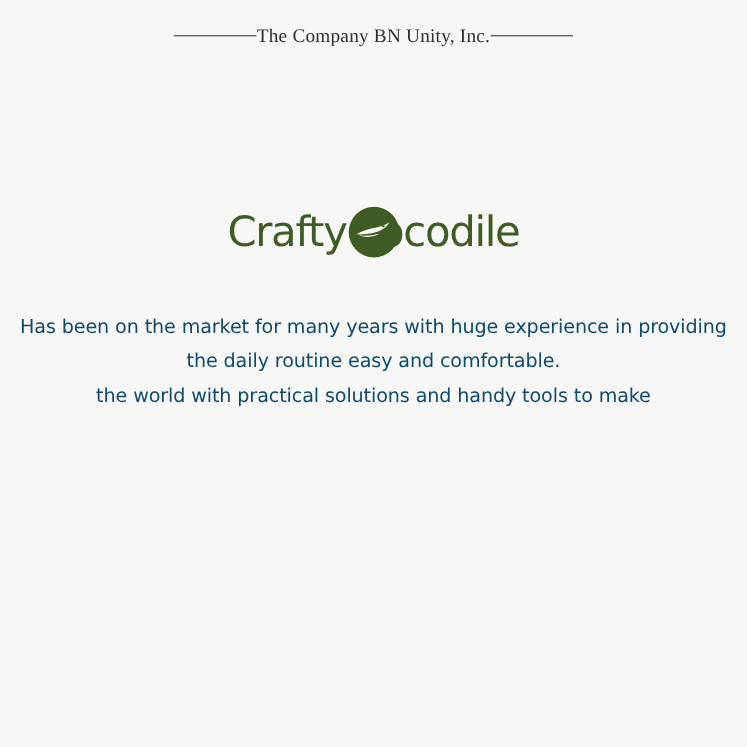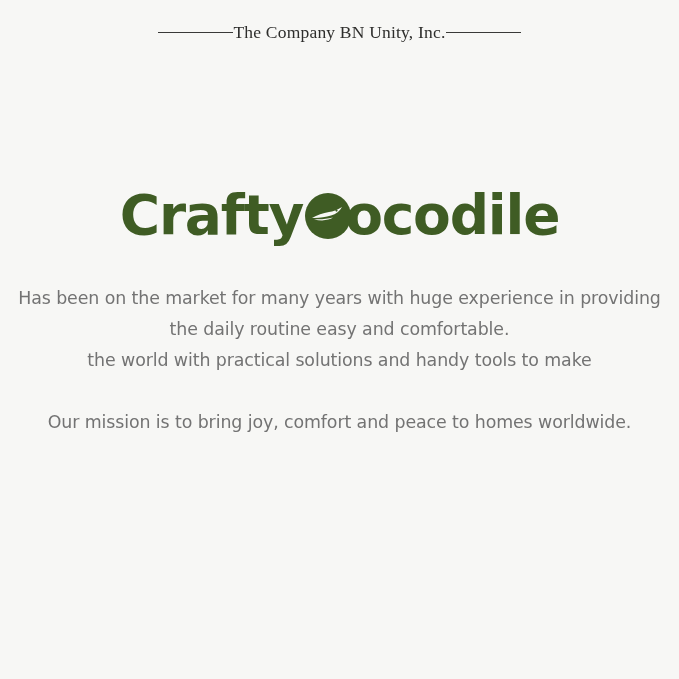--- a/index.html
+++ b/index.html
@@ -53,22 +53,22 @@
     text-align: center;
     line-height: 1;
   }
   .brand-inner {
     display: inline-flex;
     align-items: center;
     justify-content: center;
   }
   .brand-word {
     font-family: "DejaVu Sans", sans-serif;
-    font-weight: bold;
-    font-size: 55px;
+    font-weight: normal;
+    font-size: 38px;
     color: #3f5c24;
     letter-spacing: -1.2px;
   }
   .brand-word.second {
     margin-left: -30px;
   }
   .croc-badge {
     position: relative;
     width: 46px;
     height: 46px;
@@ -85,21 +85,21 @@
     left: 6px;
   }
 
   
   .copy {
     position: absolute;
     top: 283px;
     left: 0;
     width: 679px;
     text-align: center;
-    color: #737373;
+    color: #0c4a6e;
     font-family: "DejaVu Sans", sans-serif;
     font-size: 17.4px;
     line-height: 31px;
     letter-spacing: -0.1px;
   }
   .copy p {
     margin: 0;
   }
   .copy .spacer {
     height: 31px;
@@ -128,16 +128,15 @@
       </span>
       <span class="brand-word second">rocodile</span>
     </span>
   </div>
 
   <div class="copy">
     <p>Has been on the market for many years with huge experience in providing</p>
     <p>the daily routine easy and comfortable.</p>
     <p>the world with practical solutions and handy tools to make</p>
     <div class="spacer"></div>
-    <p>Our mission is to bring joy, comfort and peace to homes worldwide.</p>
   </div>
 
 </div>
 
 </body></html>

